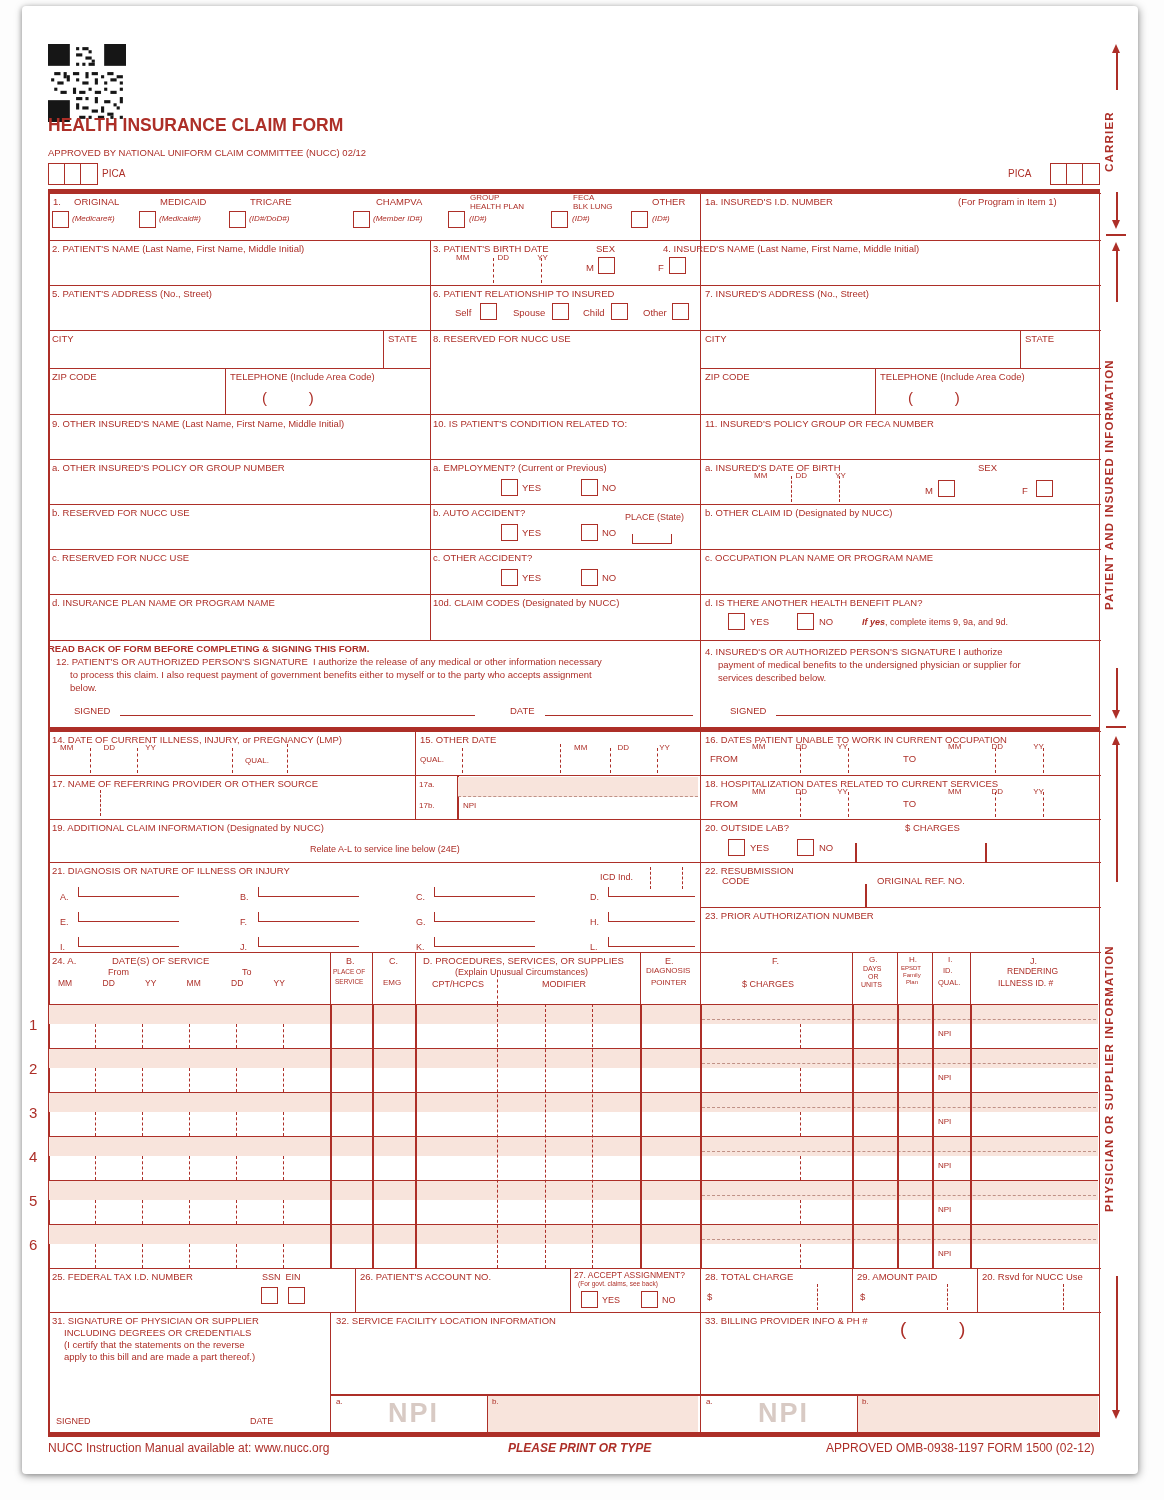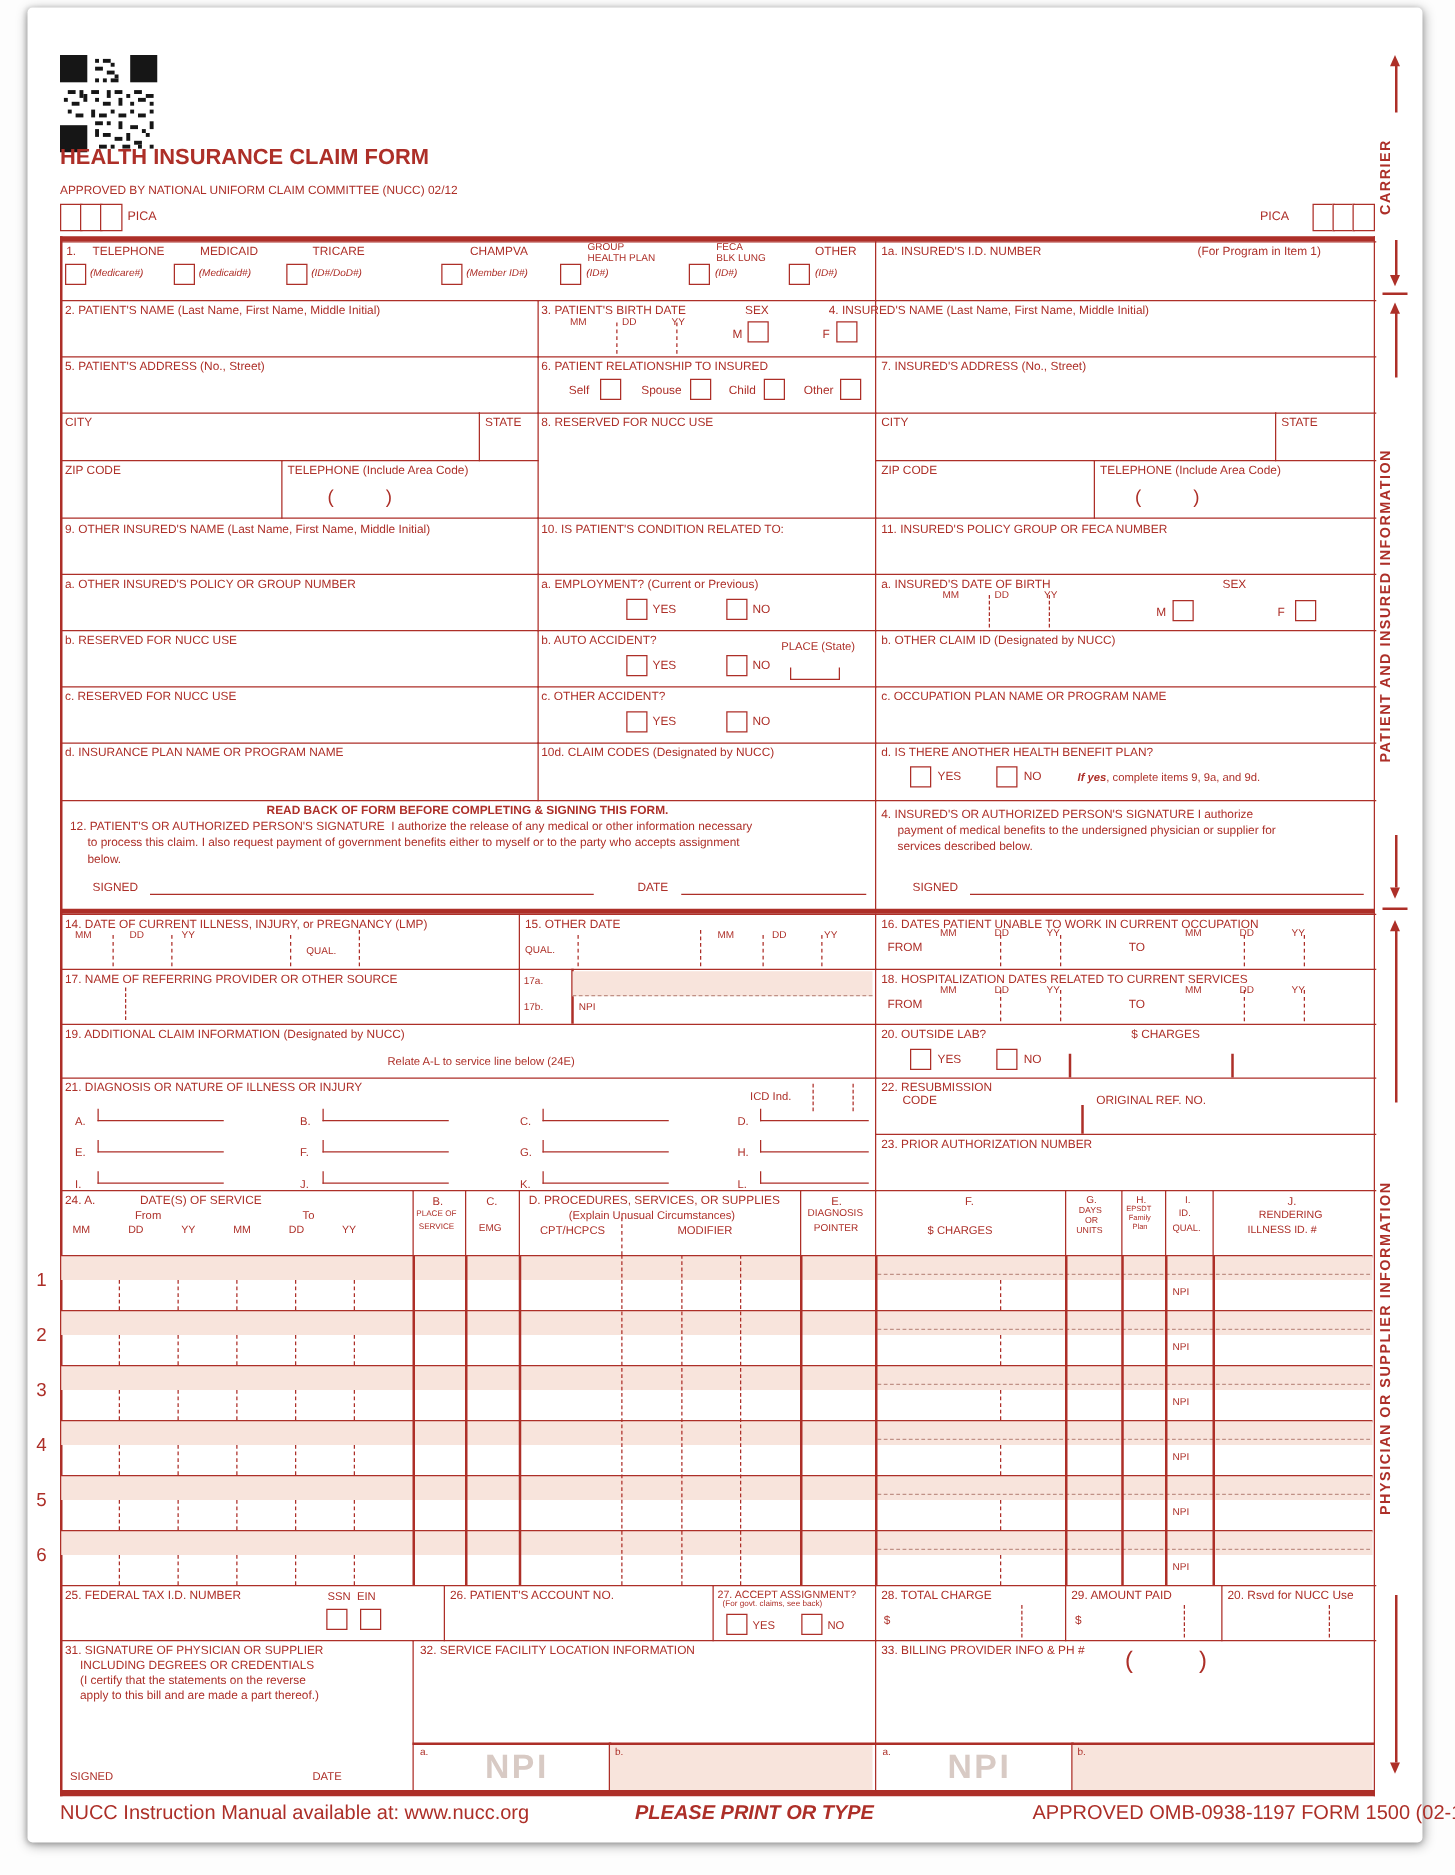--- a/index.html
+++ b/index.html
@@ -4,22 +4,22 @@
 <style>
   :root{ --red:#ad2f28; --pink:#f8e4dc; }
   html,body{margin:0;padding:0;}
   body{width:1164px;height:1500px;position:relative;background:#fdfdfd;
        font-family:"Liberation Sans",sans-serif;color:var(--red);}
   .page{position:absolute;left:22px;top:6px;width:1116px;height:1468px;background:#fff;
         border-radius:4px;box-shadow:1px 2px 9px rgba(0,0,0,.38), -1px 1px 4px rgba(0,0,0,.18);}
   .t{position:absolute;font-size:9.5px;line-height:1.12;white-space:pre;color:var(--red);}
   .s6{font-size:6px}.s65{font-size:6.5px}.s7{font-size:7px}.s75{font-size:7.5px}
   .s8{font-size:8px}.s85{font-size:8.5px}.s9{font-size:9px}.s10{font-size:10px}
-  .s11{font-size:16px}.s15{font-size:15px}.s19{font-size:19px}
-  .b{font-weight:bold}.i{font-style:italic}.ctr{text-align:center}
+  .s11{font-size:12px}.s15{font-size:15px}.s19{font-size:19px}
+  .b{font-weight:bold}.i{font-style:italic}.ctr{}
   .cell{position:absolute;border-left:1.5px solid var(--red);border-top:1.5px solid var(--red);}
   .cb{position:absolute;width:15px;height:15px;border:1.5px solid var(--red);background:#fff;}
   .vline{position:absolute;width:1.5px;background:var(--red);}
   .hl{position:absolute;height:1.5px;background:var(--red);}
   .bar{position:absolute;background:var(--red);}
   .dv{position:absolute;width:0;border-left:1.3px dashed var(--red);}
   .dh{position:absolute;height:0;border-bottom:1.4px dashed #c09186;}
   .ul{position:absolute;border-bottom:1.3px solid var(--red);}
   .lu{position:absolute;border-bottom:1.3px solid var(--red);border-left:1.3px solid var(--red);height:9px;}
   .pink{position:absolute;background:var(--pink);}
@@ -111,21 +111,21 @@
 
 <div class="bar" style="left:48px;top:189px;width:1052px;height:4px"></div>
 <div class="bar" style="left:48px;top:727px;width:1052px;height:4px"></div>
 <div class="bar" style="left:48px;top:1432px;width:1052px;height:5px"></div>
 <div class="vline" style="left:48px;top:189px;height:1248px"></div>
 <div class="vline" style="left:1098.5px;top:189px;height:1248px"></div>
 
 <div class="cell" style="left:48px;top:193px;width:652px;height:47px"></div>
 <div class="cell" style="left:700px;top:193px;width:400px;height:47px"></div>
 <div class="t" style="left:53px;top:197px">1.</div>
-<div class="t" style="left:74px;top:197px">TELEPHONE</div>
+<div class="t" style="left:74px;top:197px">ORIGINAL</div>
 <div class="cb" style="left:52px;top:211px"></div>
 <div class="t s8 i" style="left:72px;top:215px">(Medicare#)</div>
 <div class="t" style="left:160px;top:197px">MEDICAID</div>
 <div class="cb" style="left:139px;top:211px"></div>
 <div class="t s8 i" style="left:159px;top:215px">(Medicaid#)</div>
 <div class="t" style="left:250px;top:197px">TRICARE</div>
 <div class="cb" style="left:229px;top:211px"></div>
 <div class="t s8 i" style="left:249px;top:215px">(ID#/DoD#)</div>
 <div class="t" style="left:376px;top:197px">CHAMPVA</div>
 <div class="cb" style="left:353px;top:211px"></div>

